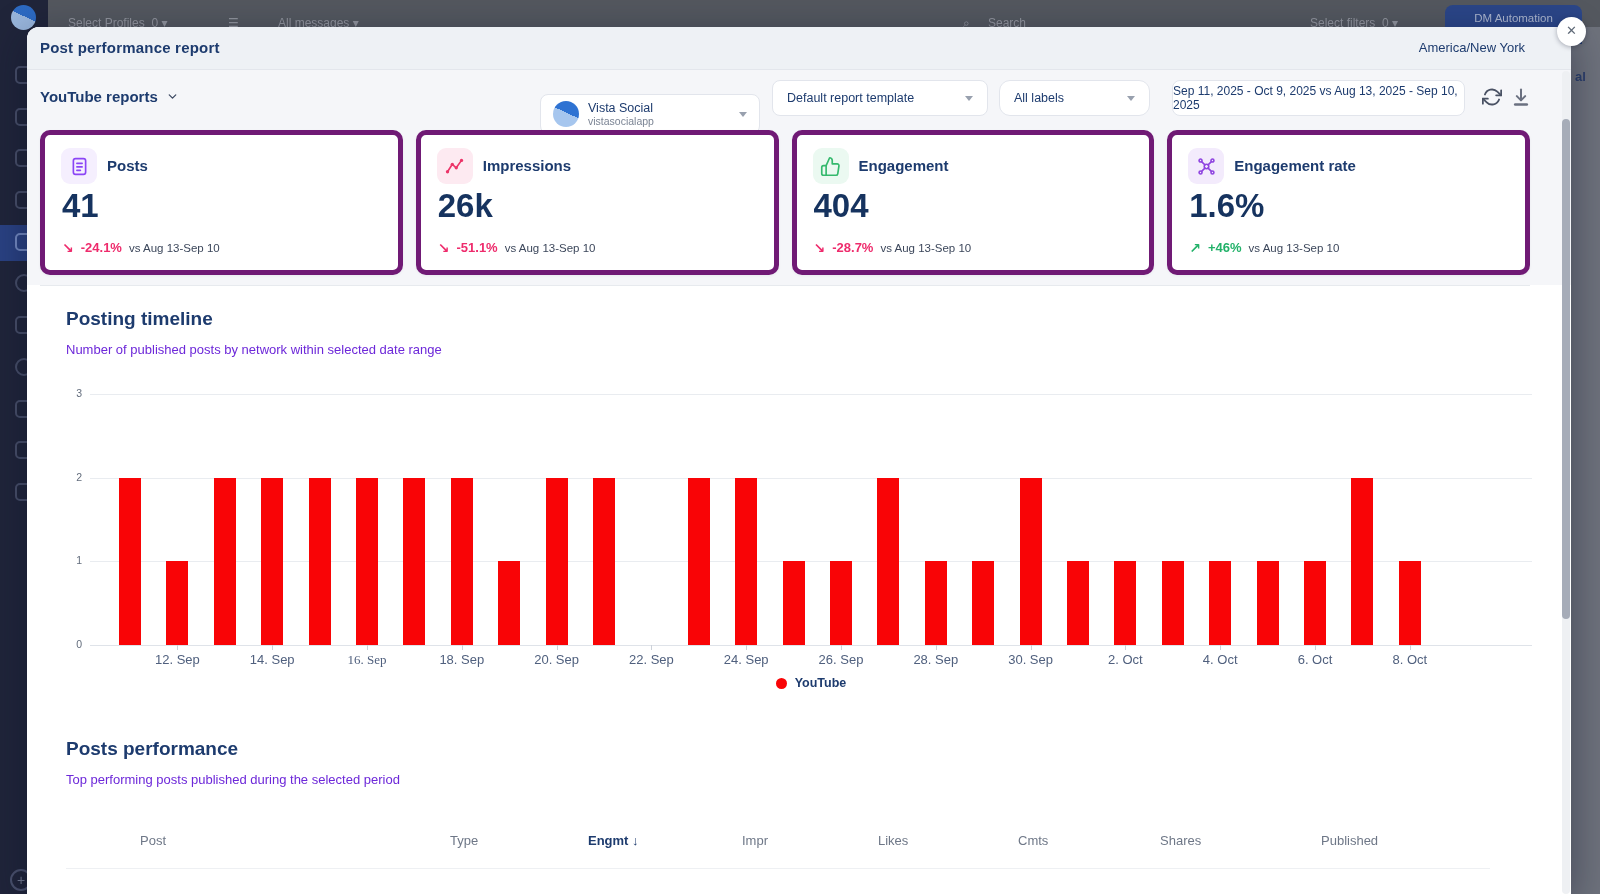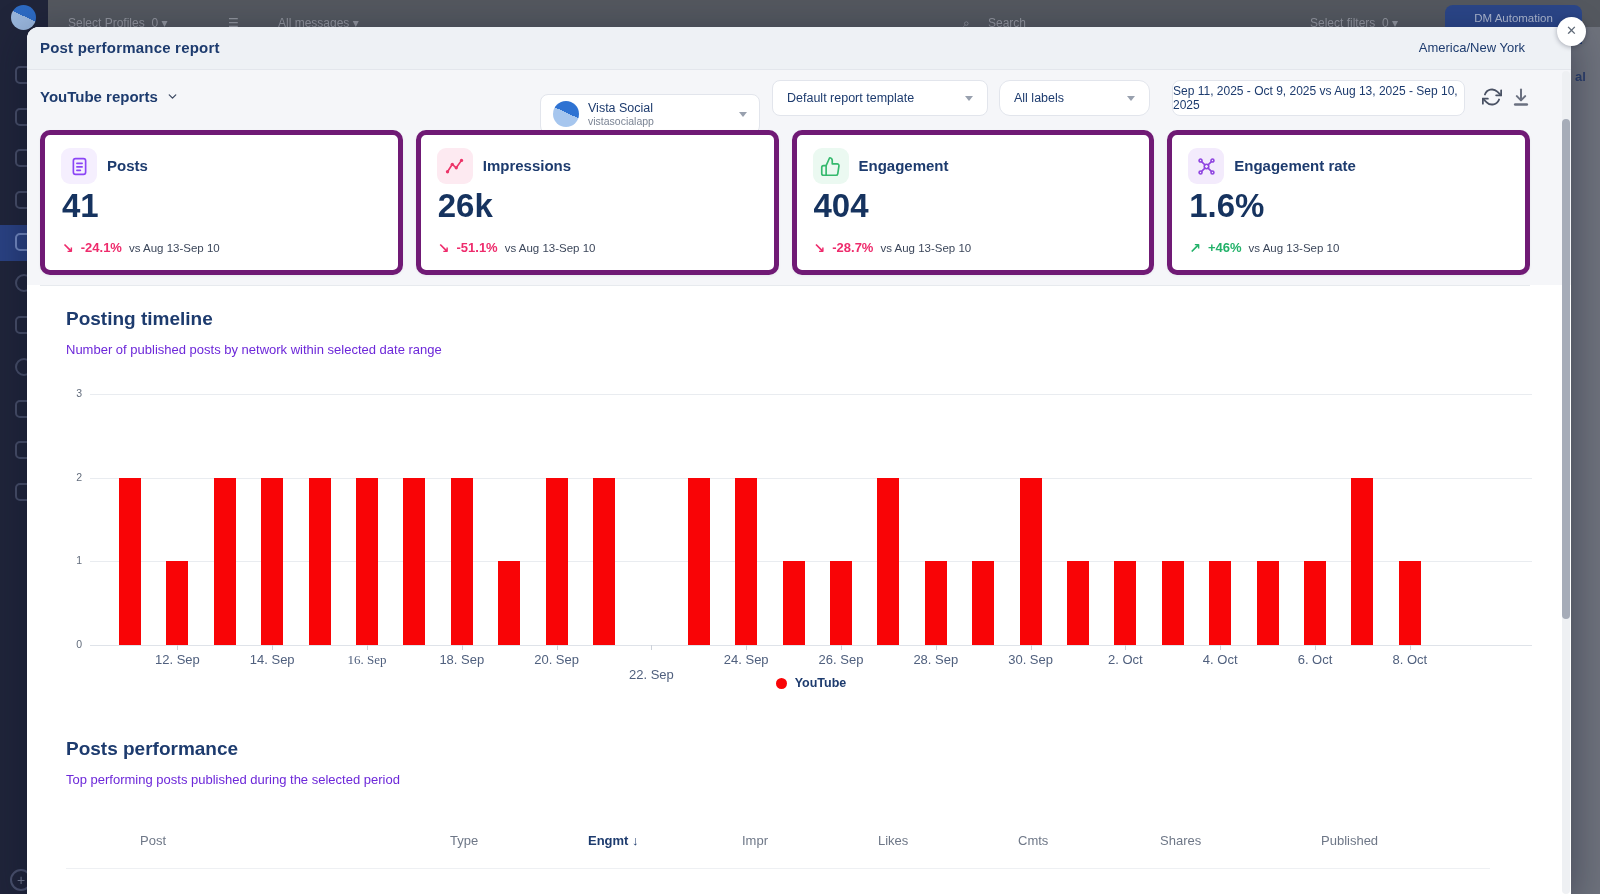--- a/index.html
+++ b/index.html
@@ -294,21 +294,21 @@
       <div class="xtick" style="left: 277px;"></div>
       <div class="bar" style="left: 313.4px; width: 22px; height: 167.333px; background: rgb(249, 4, 6);"></div>
       <div class="bar" style="left: 360.8px; width: 22px; height: 167.333px; background: rgb(249, 4, 6);"></div>
       <span class="xlab" style="left: 371.8px;">18. Sep</span>
       <div class="xtick" style="left: 371.8px;"></div>
       <div class="bar" style="left: 408.2px; width: 22px; height: 83.6667px; background: rgb(249, 4, 6);"></div>
       <div class="bar" style="left: 455.6px; width: 22px; height: 167.333px; background: rgb(249, 4, 6);"></div>
       <span class="xlab" style="left: 466.6px;">20. Sep</span>
       <div class="xtick" style="left: 466.6px;"></div>
       <div class="bar" style="left: 503px; width: 22px; height: 167.333px; background: rgb(249, 4, 6);"></div>
-      <span class="xlab" style="left: 561.4px; margin-top: 15px;">22. Sep</span>
+      <span class="xlab" style="left: 561.4px;">22. Sep</span>
       <div class="xtick" style="left: 561.4px;"></div>
       <div class="bar" style="left: 597.8px; width: 22px; height: 167.333px; background: rgb(249, 4, 6);"></div>
       <div class="bar" style="left: 645.2px; width: 22px; height: 167.333px; background: rgb(249, 4, 6);"></div>
       <span class="xlab" style="left: 656.2px;">24. Sep</span>
       <div class="xtick" style="left: 656.2px;"></div>
       <div class="bar" style="left: 692.6px; width: 22px; height: 83.6667px; background: rgb(249, 4, 6);"></div>
       <div class="bar" style="left: 740px; width: 22px; height: 83.6667px; background: rgb(249, 4, 6);"></div>
       <span class="xlab" style="left: 751px;">26. Sep</span>
       <div class="xtick" style="left: 751px;"></div>
       <div class="bar" style="left: 787.4px; width: 22px; height: 167.333px; background: rgb(249, 4, 6);"></div>

